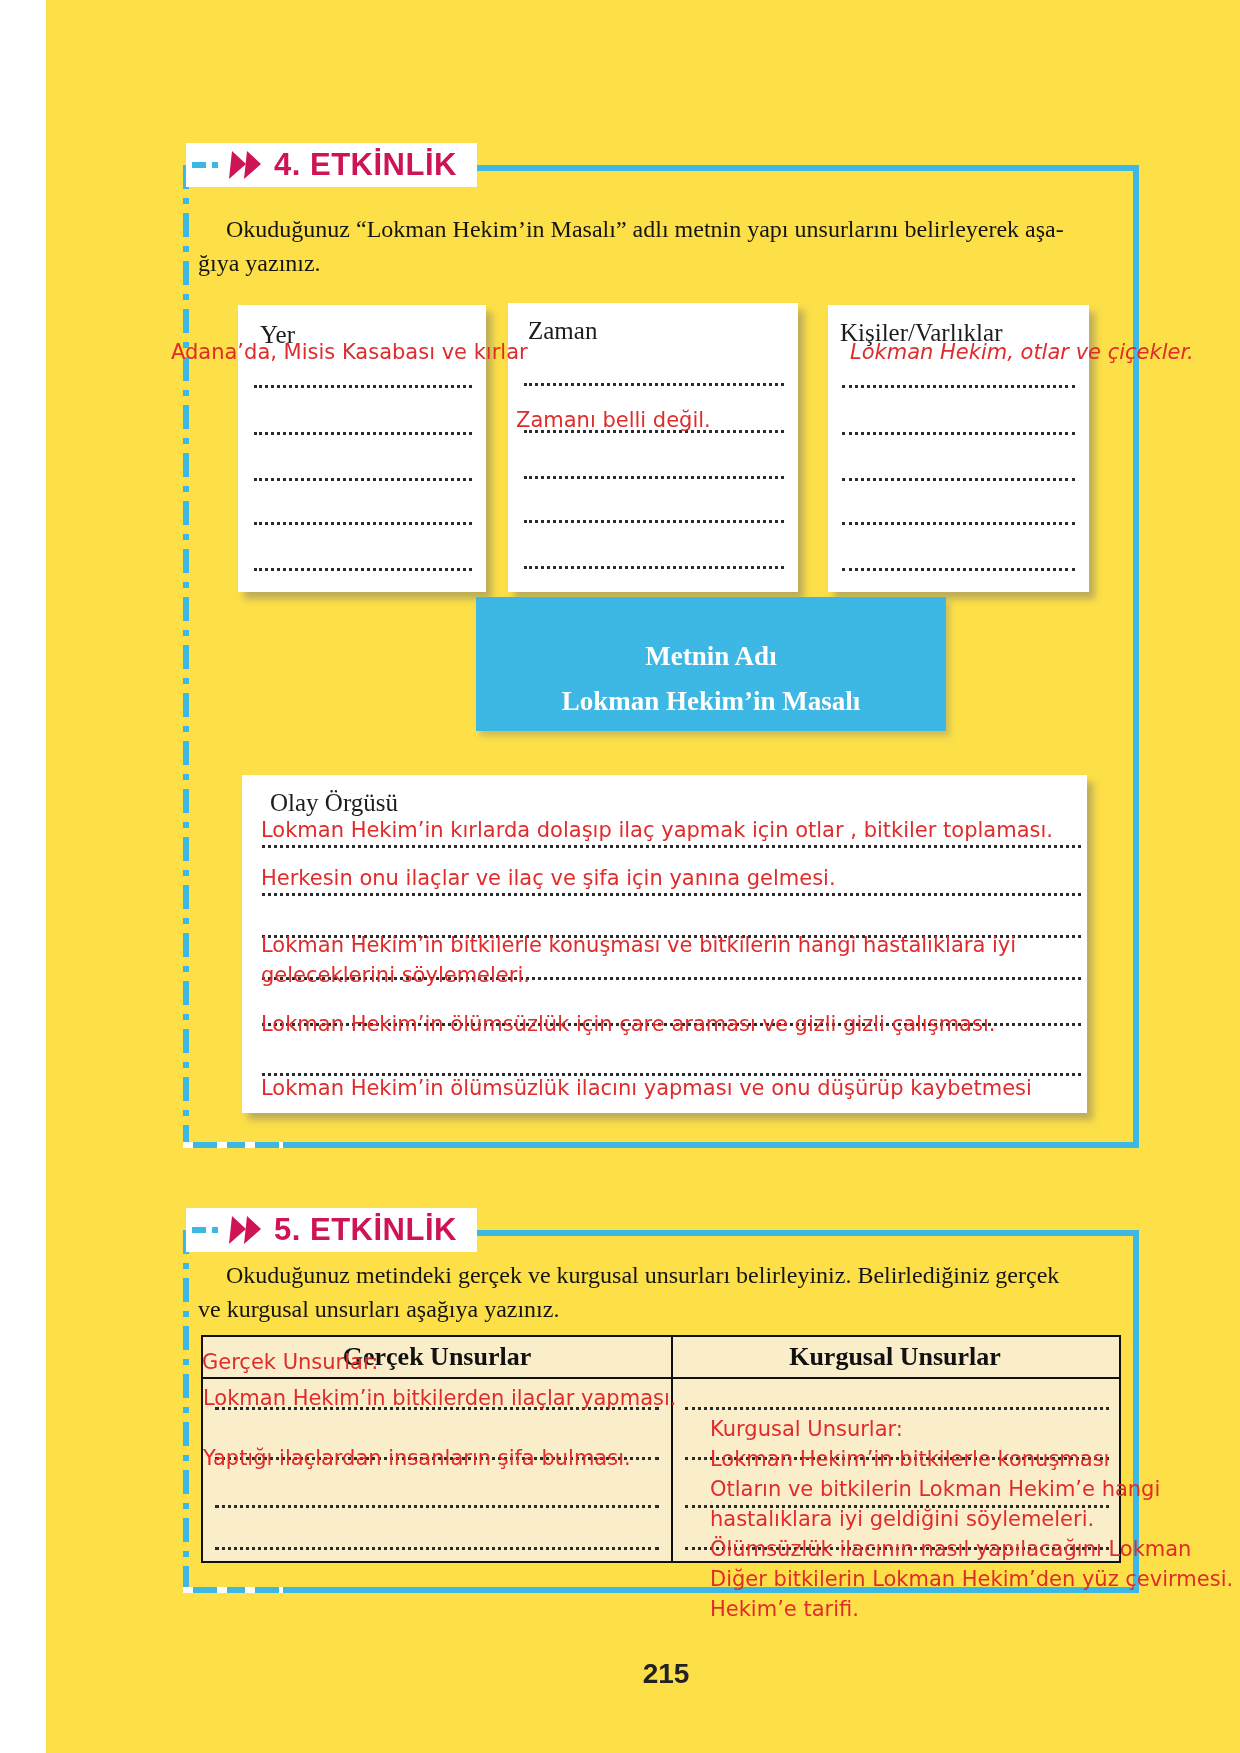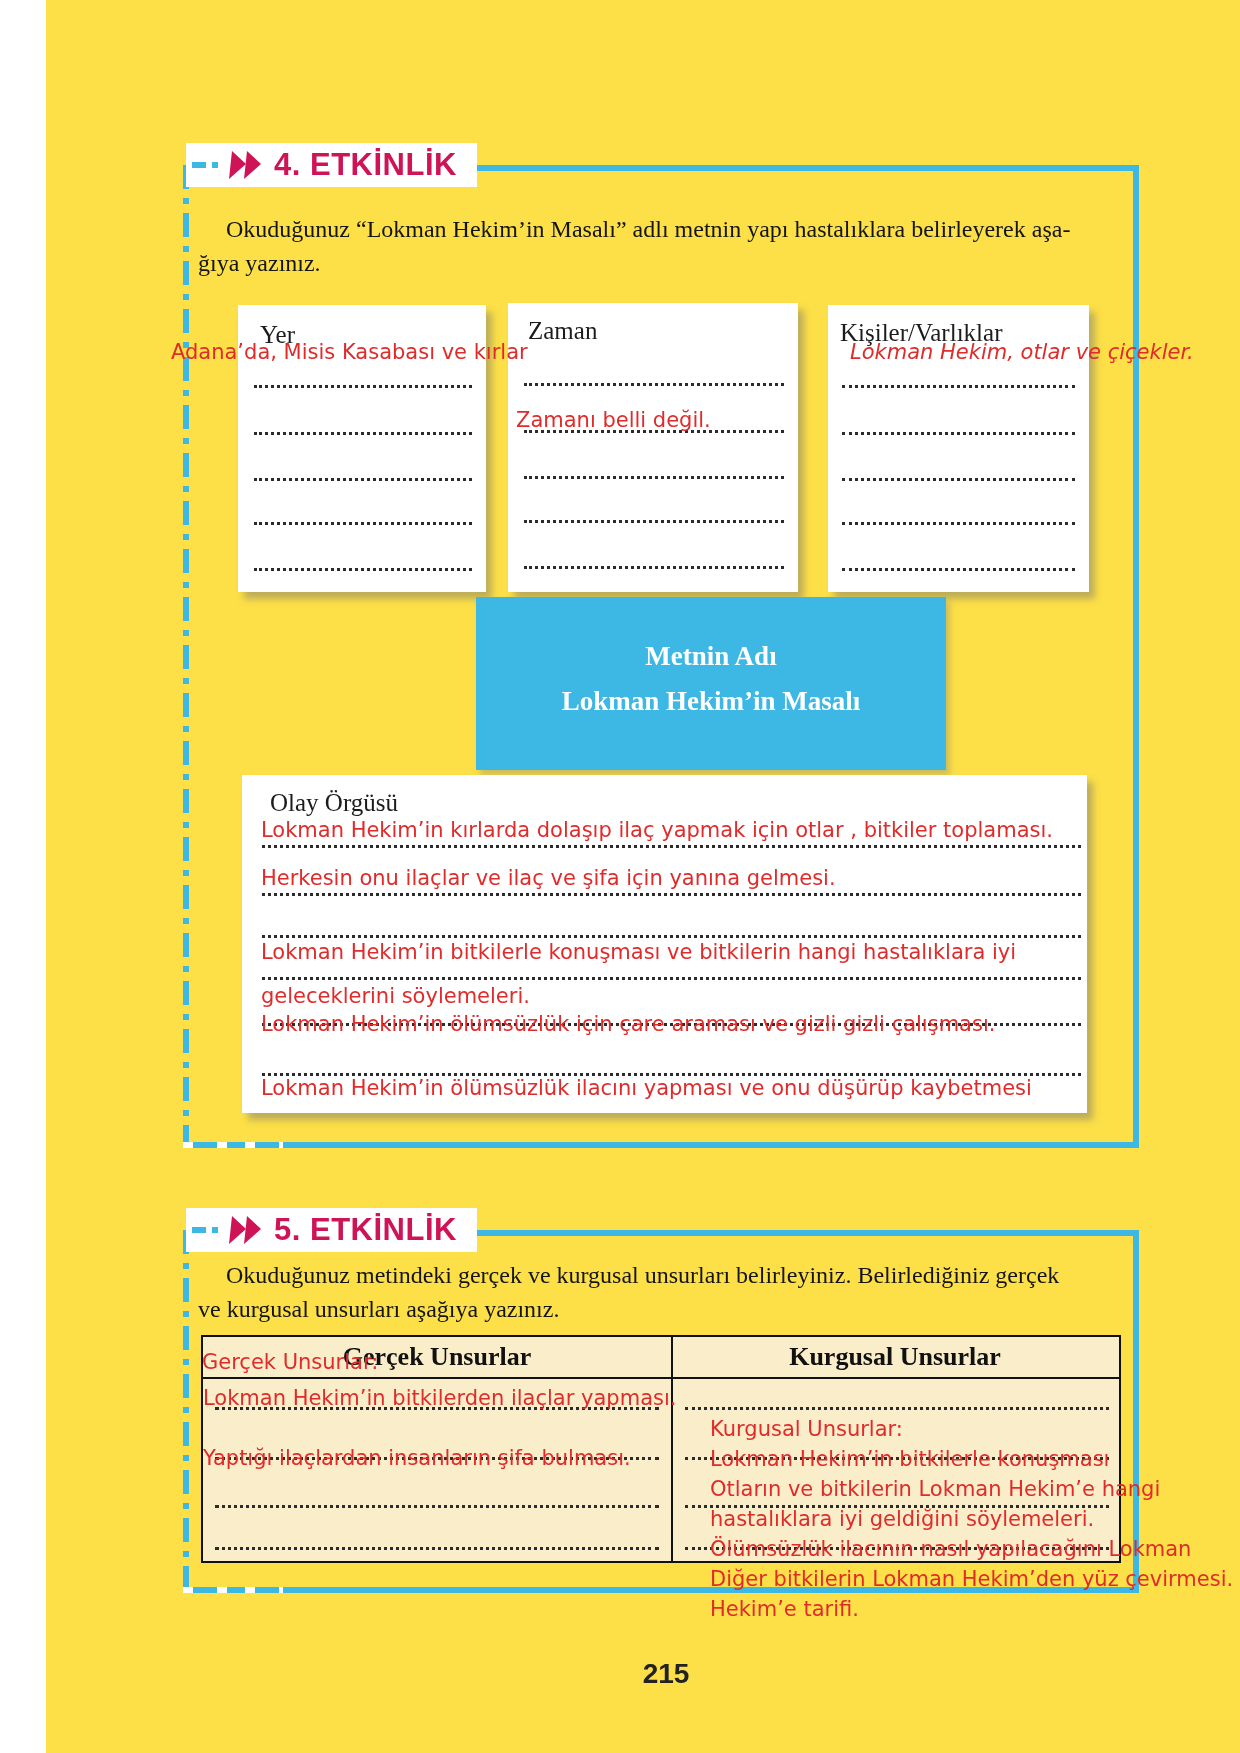--- a/index.html
+++ b/index.html
@@ -26,21 +26,21 @@
   .instruction .ind{text-indent:28px;}
 
   
   .card{position:absolute;background:#ffffff;box-shadow:6px 7px 7px rgba(110,110,110,.45);}
   .card-label{position:absolute;font-size:25px;color:#1c1c1c;}
   .dotline{position:absolute;height:0;border-bottom:3px dotted #2b2b2b;}
 
   
   .hw{position:absolute;font-family:"DejaVu Sans",sans-serif;font-size:21px;color:#e02b2b;
       white-space:nowrap;z-index:6;}
-  .hw.wrap{white-space:normal;line-height:44px;}
+  .hw.wrap{white-space:normal;line-height:30px;}
   .hw-block div{height:30px;line-height:30px;}
 
   
   .bluebox{position:absolute;background:#3db7e4;color:#ffffff;text-align:center;
            font-weight:bold;font-size:27px;box-shadow:4px 5px 6px rgba(120,120,120,.35);}
   .bluebox .l1{margin-top:44px;}
   .bluebox .l2{margin-top:14px;}
 
   
   .table5{position:absolute;box-sizing:border-box;background:#faedca;border:2px solid #111;}
@@ -69,21 +69,21 @@
         <i class="d2"></i>
       </span>
     <svg class="chev" width="36" height="28" viewBox="0 0 36 28">
       <polygon points="4,0 18,13 1,28" fill="#ce1456"></polygon>
       <polygon points="19,0 33,13 16,28" fill="#ce1456"></polygon>
     </svg>
     <span>4. ETKİNLİK</span>
   </div>
 
   <div class="instruction" style="left:152px;top:212px;width:915px;">
-    <div class="ind">Okuduğunuz “Lokman Hekim’in Masalı” adlı metnin yapı hastalıklara belirleyerek aşa-</div>
+    <div class="ind">Okuduğunuz “Lokman Hekim’in Masalı” adlı metnin yapı unsurlarını belirleyerek aşa-</div>
     <div>ğıya yazınız.</div>
   </div>
 
   <div class="card" style="left:192px;top:305px;width:248px;height:287px;">
     <div class="card-label" style="left:22px;top:16px;">Yer</div>
     <div class="dotline" style="left:16px;right:14px;top:80px;"></div>
     <div class="dotline" style="left:16px;right:14px;top:127px;"></div>
     <div class="dotline" style="left:16px;right:14px;top:173px;"></div>
     <div class="dotline" style="left:16px;right:14px;top:217px;"></div>
     <div class="dotline" style="left:16px;right:14px;top:263px;"></div>
@@ -103,21 +103,21 @@
   <div class="card" style="left:782px;top:305px;width:261px;height:287px;">
     <div class="card-label" style="left:12px;top:14px;">Kişiler/Varlıklar</div>
     <div class="dotline" style="left:14px;right:14px;top:80px;"></div>
     <div class="dotline" style="left:14px;right:14px;top:127px;"></div>
     <div class="dotline" style="left:14px;right:14px;top:173px;"></div>
     <div class="dotline" style="left:14px;right:14px;top:217px;"></div>
     <div class="dotline" style="left:14px;right:14px;top:263px;"></div>
   </div>
   <div class="hw" style="left:804px;top:340px;font-style:italic;">Lokman Hekim, otlar ve çiçekler.</div>
 
-  <div class="bluebox" style="left:430px;top:597px;width:470px;height:173px;">
+  <div class="bluebox" style="left:430px;top:597px;width:470px;height:134px;">
     <div class="l1">Metnin Adı</div>
     <div class="l2">Lokman Hekim’in Masalı</div>
   </div>
 
   <div class="card" style="left:196px;top:775px;width:845px;height:338px;">
     <div class="card-label" style="left:28px;top:14px;">Olay Örgüsü</div>
     <div class="dotline" style="left:20px;right:6px;top:70px;"></div>
     <div class="dotline" style="left:20px;right:6px;top:118px;"></div>
     <div class="dotline" style="left:20px;right:6px;top:160px;"></div>
     <div class="dotline" style="left:20px;right:6px;top:202px;"></div>

